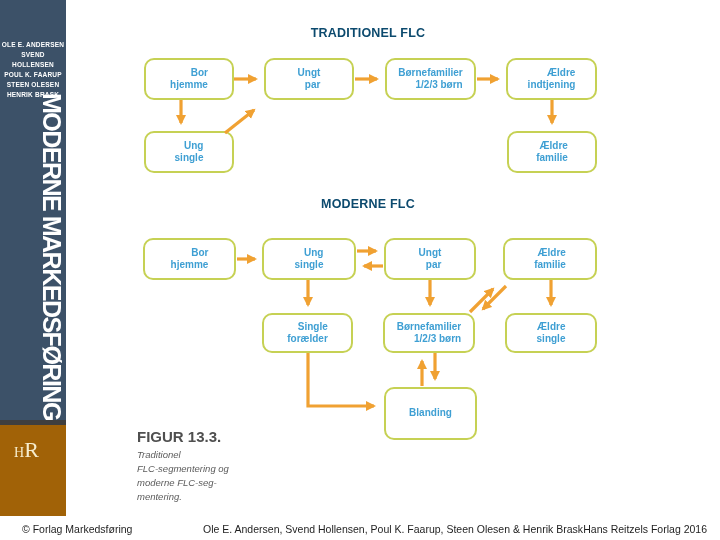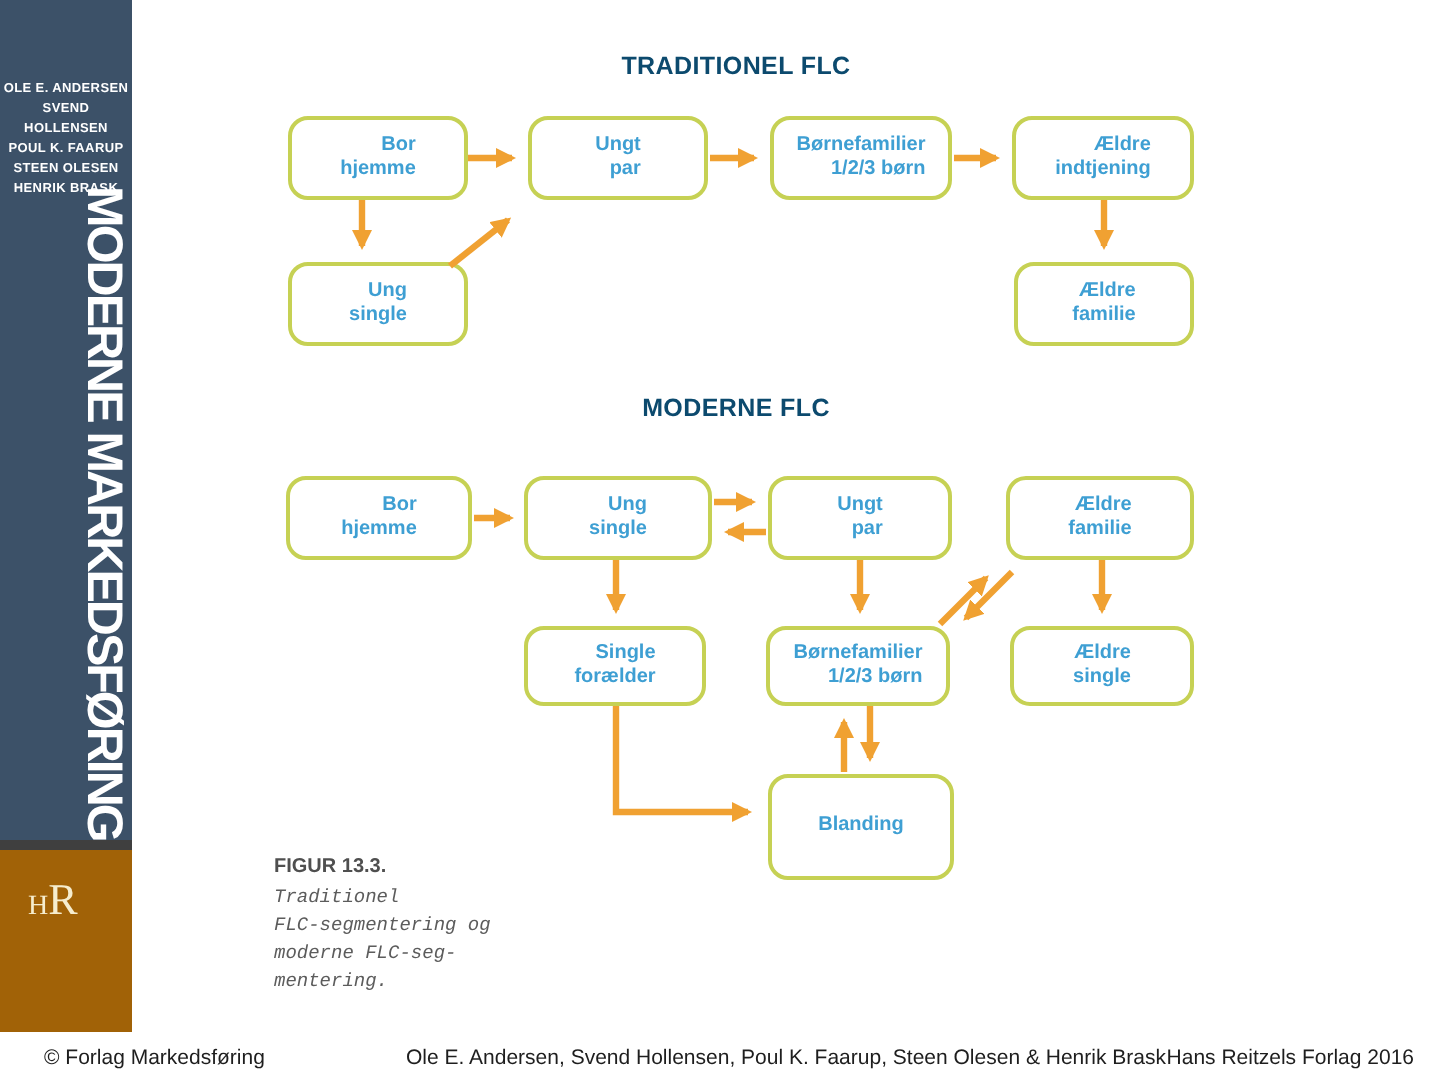--- a/index.html
+++ b/index.html
@@ -34,23 +34,23 @@
   }
   .node{
     position:absolute;background:#fff;border:2px solid #C6D154;border-radius:10px;
     display:flex;align-items:center;justify-content:center;text-align:right;
     color:#3E9FD3;font-weight:bold;font-size:10px;line-height:12.5px;
     white-space:pre-line;box-sizing:border-box;
   }
   .arrows{position:absolute;left:0;top:0;pointer-events:none;}
   
   .caption{position:absolute;left:137px;top:428px;width:120px;}
-  .caption-label{font-size:10px;font-weight:bold;color:#4F4F4F;margin-bottom:3px;}
+  .caption-label{font-size:15px;font-weight:bold;color:#4F4F4F;margin-bottom:3px;}
   .caption-text{
-    font-family:Liberation Mono, monospace;font-style:italic;
+    font-family:Liberation Sans, sans-serif;font-style:italic;
     font-size:9.5px;color:#5C5C5C;line-height:14px;white-space:pre-line;
   }
   
   .footer{position:absolute;left:0;top:519px;width:720px;height:21px;font-size:10.5px;color:#1E1E1E;}
   .footer-left{position:absolute;left:22px;top:4px;}
   .footer-center{position:absolute;left:66px;right:0;top:4px;text-align:center;}
   .footer-right{position:absolute;right:13px;top:4px;}
 </style>
 </head>
 <body>

